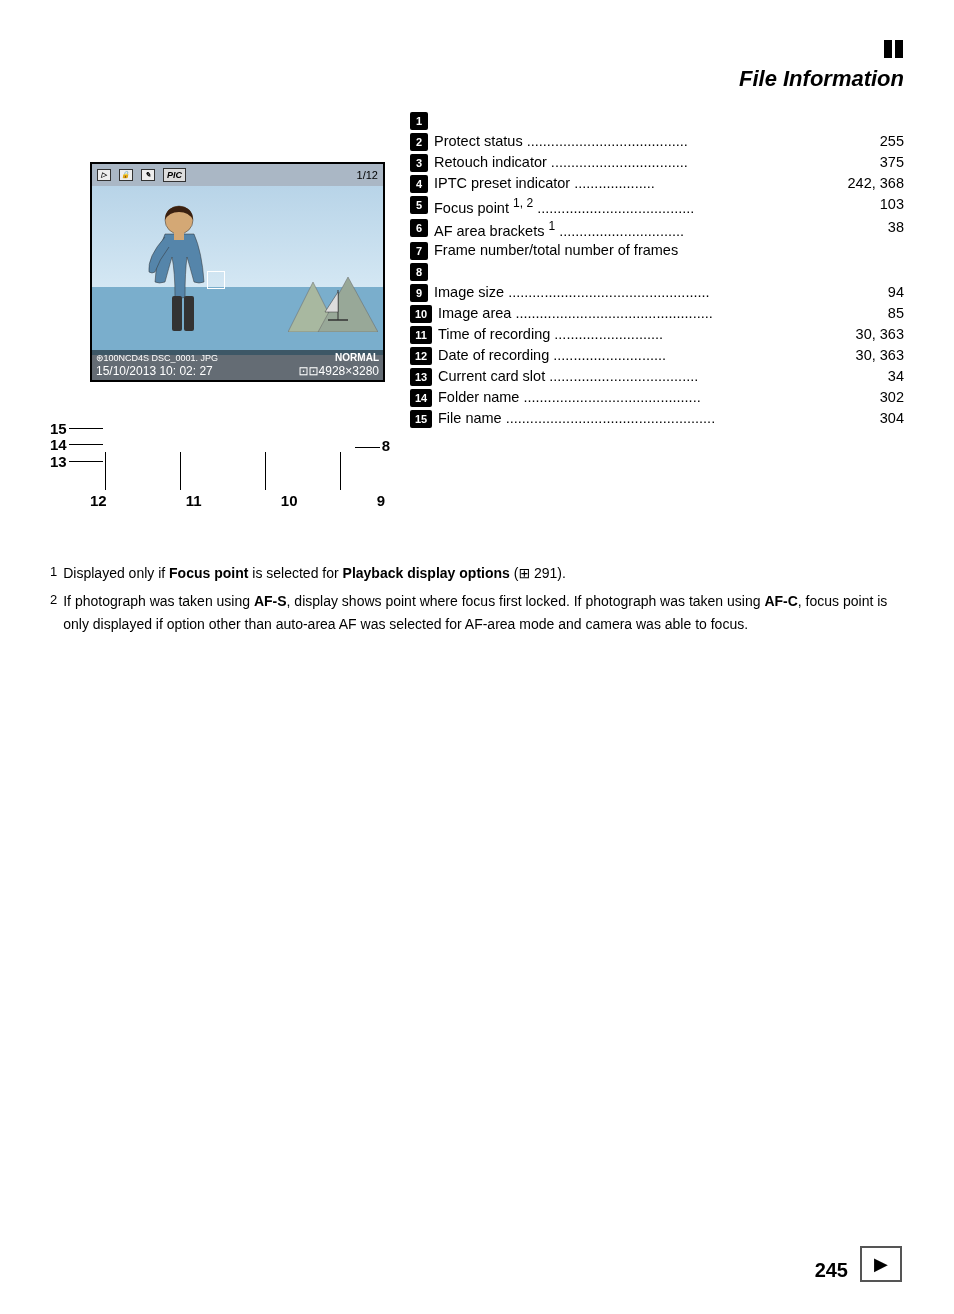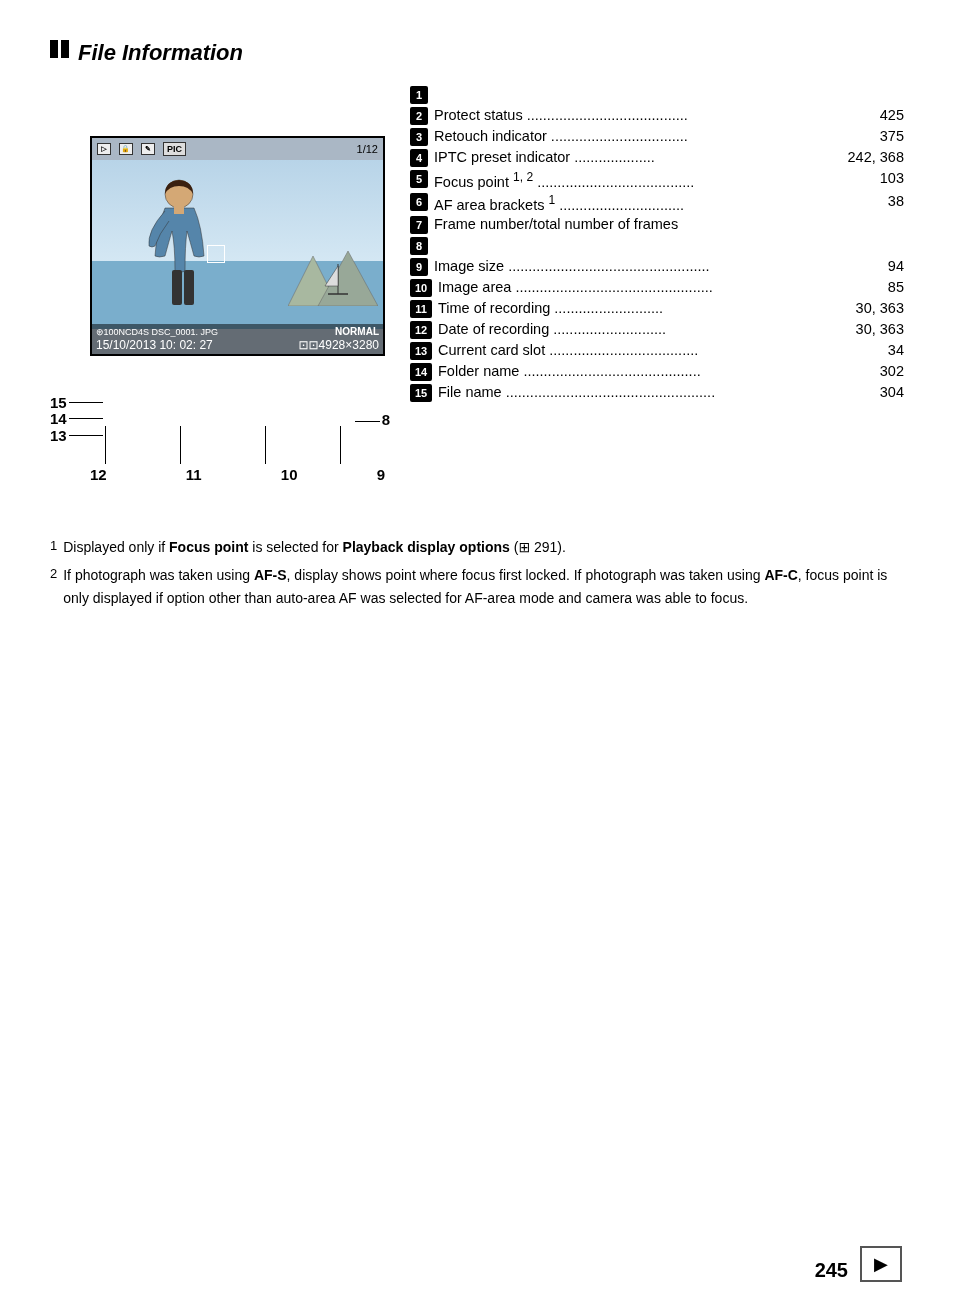--- a/index.html
+++ b/index.html
@@ -13,23 +13,24 @@
       position: relative;
     }
     .page-content {
       padding: 40px 50px 40px 50px;
     }
     .page-title {
       font-size: 22px;
       font-weight: bold;
       font-style: italic;
       display: flex;
-      align-items: flex-start;
+      align-items: flex-end;
       gap: 8px;
       margin-bottom: 20px;
+      flex-direction: column;
     }
     .title-icon {
       display: inline-flex;
       align-items: center;
       gap: 2px;
     }
     .title-icon span {
       display: inline-block;
       width: 8px;
       height: 18px;
@@ -69,20 +70,21 @@
       align-items: center;
       justify-content: space-between;
       padding: 0 5px;
       font-size: 10px;
       font-weight: bold;
     }
     .screen-icons {
       display: flex;
       gap: 8px;
       align-items: center;
+      font-style: italic;
     }
     .icon-box {
       width: 14px;
       height: 12px;
       border: 1px solid #333;
       display: inline-flex;
       align-items: center;
       justify-content: center;
       font-size: 7px;
       background: #eee;
@@ -357,21 +359,21 @@
         <div class="tick" style="left:290px;top:290px;height:38px;"></div>
       </div>
     </div>
 
     <div class="info-list">
       <div class="info-row">
         <span class="item-num-badge">1</span>
       </div>
       <div class="info-row">
         <span class="item-num-badge">2</span>
-        <span class="info-label">Protect status ........................................<span style="float:right">425</span></span>
+        <span class="info-label">Protect status ........................................<span style="float:right">255</span></span>
       </div>
       <div class="info-row">
         <span class="item-num-badge">3</span>
         <span class="info-label">Retouch indicator ..................................<span style="float:right">375</span></span>
       </div>
       <div class="info-row">
         <span class="item-num-badge">4</span>
         <span class="info-label">IPTC preset indicator ....................<span style="float:right">242, 368</span></span>
       </div>
       <div class="info-row">

